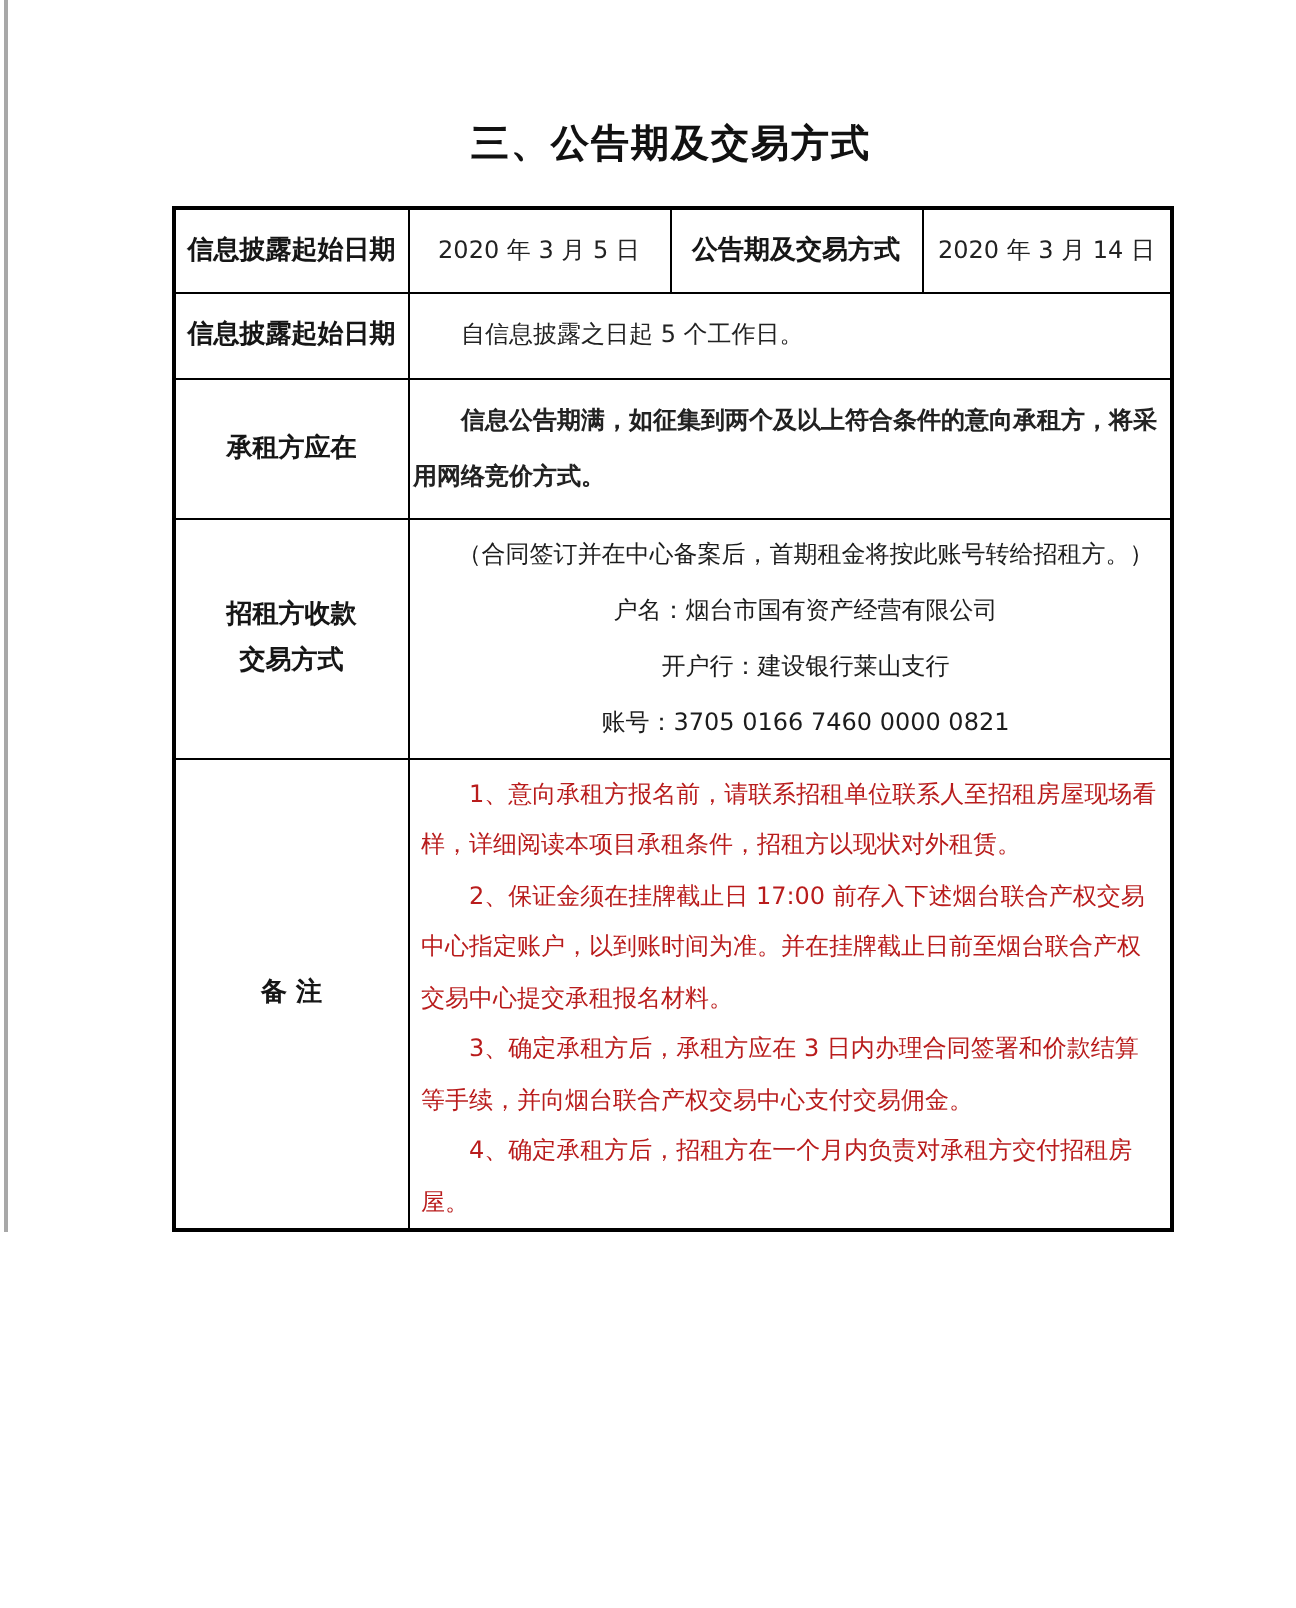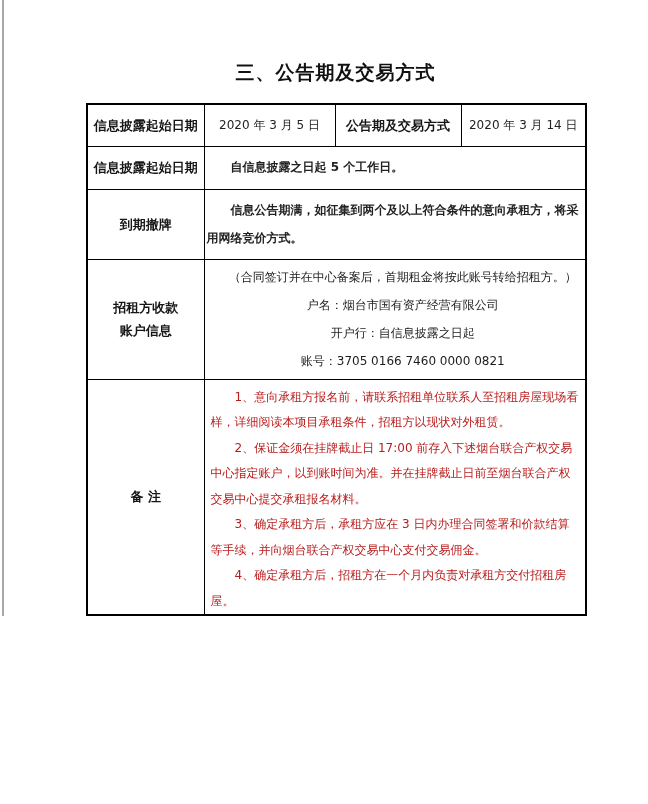--- a/index.html
+++ b/index.html
@@ -58,21 +58,21 @@
     padding: 2px;
   }
   .multiline { white-space: pre-line; }
   td.value-cell {
     font-size: 12px;
     vertical-align: middle;
     color: #222222;
     padding: 2px 2px;
   }
   td.center-cell { text-align: center; }
-  td.indent-cell { text-indent: 2em; font-weight: bold; }
+  td.indent-cell { text-indent: 2em; }
   td.plain-cell { padding-left: 24px; }
   td.para-cell p {
     font-size: 12px;
     line-height: 28px;
     text-indent: 2em;
     margin: 0;
     font-weight: bold;
   }
   td.account-cell { vertical-align: middle; padding: 2px 8px 2px 24px; }
   td.account-cell div {
@@ -109,32 +109,32 @@
       <th class="label-cell">信息披露起始日期</th>
       <td class="value-cell center-cell">2020 年 3 月 5 日</td>
       <th class="label-cell">公告期及交易方式</th>
       <td class="value-cell center-cell">2020 年 3 月 14 日</td>
     </tr>
     <tr style="height:43px;">
       <th class="label-cell">信息披露起始日期</th>
       <td class="value-cell indent-cell" colspan="3">自信息披露之日起 5 个工作日。</td>
     </tr>
     <tr style="height:70px;">
-      <th class="label-cell">到期撤牌</th>
+      <th class="label-cell">承租方应在</th>
       <td class="value-cell para-cell" colspan="3">
         <p>信息公告期满，如征集到两个及以上符合条件的意向承租方，将采用网络竞价方式。</p>
       </td>
     </tr>
     <tr style="height:120px;">
       <th class="label-cell multiline">招租方收款
-账户信息</th>
+交易方式</th>
       <td class="account-cell" colspan="3">
         <div>（合同签订并在中心备案后，首期租金将按此账号转给招租方。）</div>
         <div>户名：烟台市国有资产经营有限公司</div>
-        <div>开户行：自信息披露之日起</div>
+        <div>开户行：建设银行莱山支行</div>
         <div>账号：3705 0166 7460 0000 0821</div>
       </td>
     </tr>
     <tr style="height:207px;">
       <th class="label-cell">备 注</th>
       <td class="remarks-cell" colspan="3">
         <p>1、意向承租方报名前，请联系招租单位联系人至招租房屋现场看样，详细阅读本项目承租条件，招租方以现状对外租赁。</p>
         <p>2、保证金须在挂牌截止日 17:00 前存入下述烟台联合产权交易中心指定账户，以到账时间为准。并在挂牌截止日前至烟台联合产权交易中心提交承租报名材料。</p>
         <p>3、确定承租方后，承租方应在 3 日内办理合同签署和价款结算等手续，并向烟台联合产权交易中心支付交易佣金。</p>
         <p>4、确定承租方后，招租方在一个月内负责对承租方交付招租房屋。</p>

